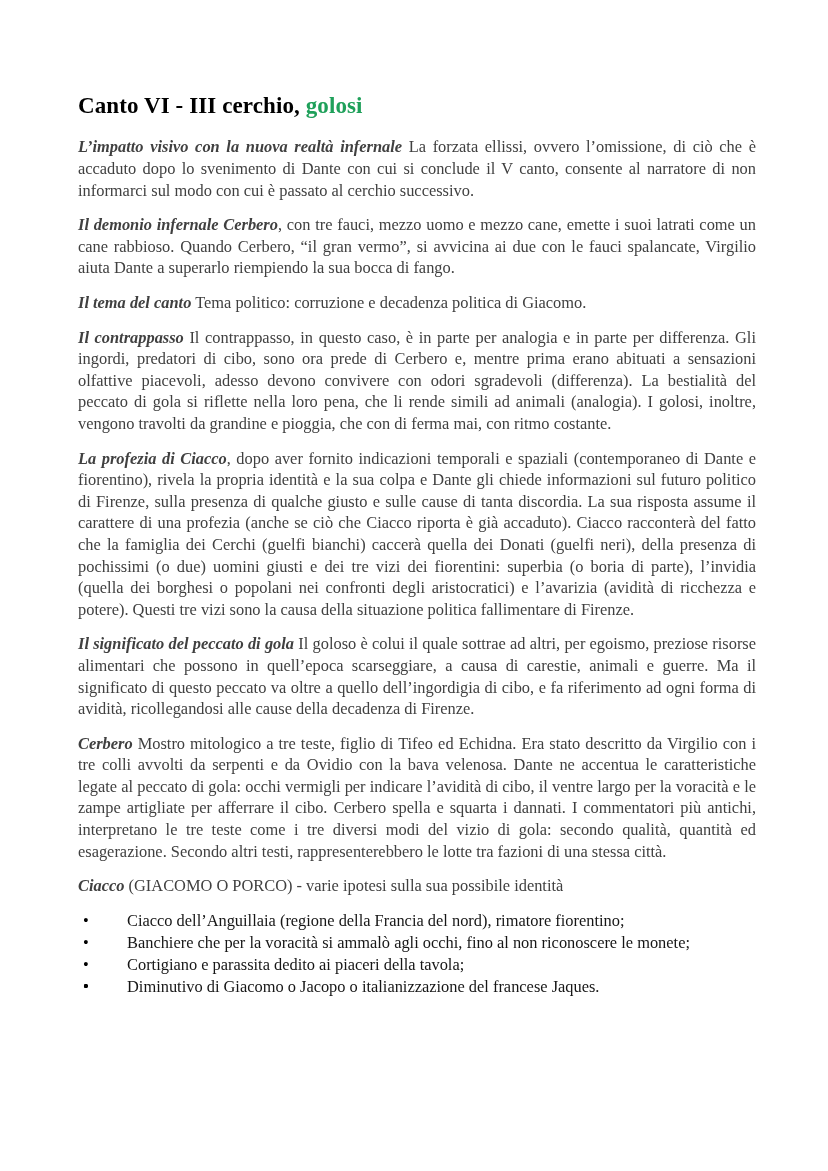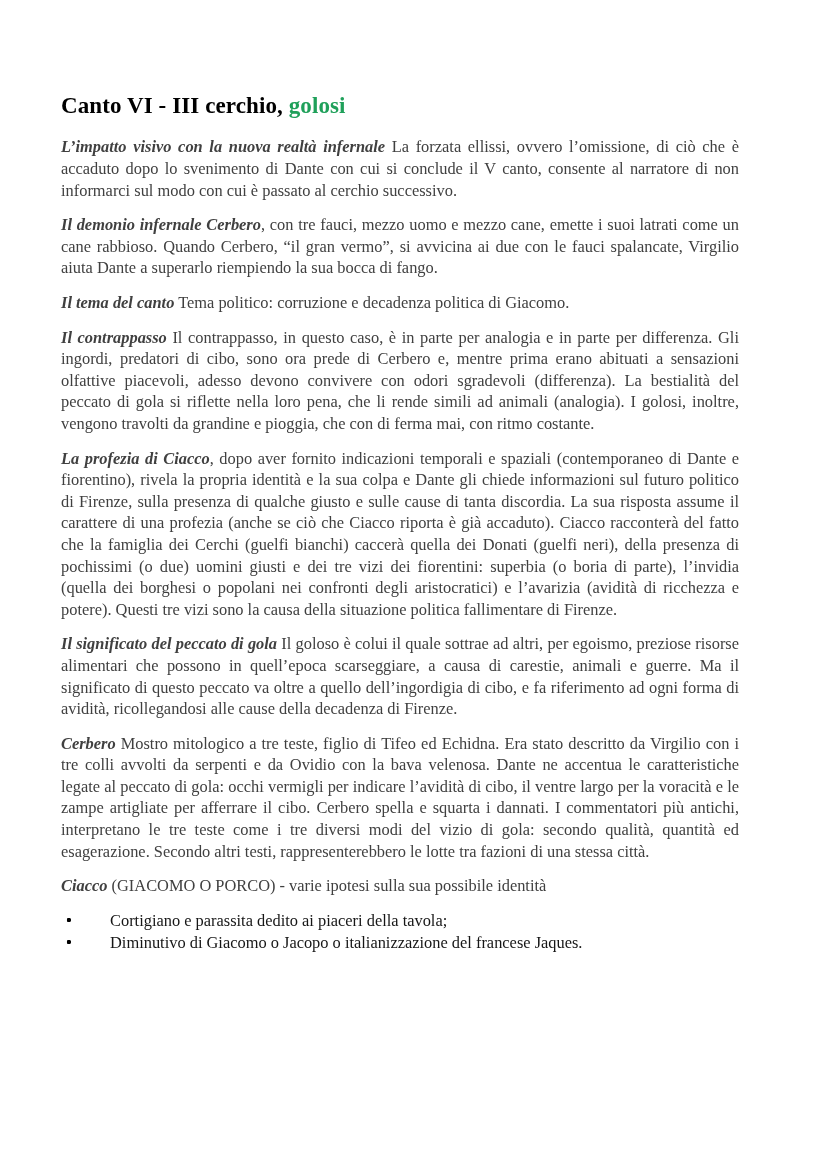--- a/index.html
+++ b/index.html
@@ -14,21 +14,21 @@
   .page {
     position: relative;
     width: 828px;
     height: 1171px;
     background: #ffffff;
     box-sizing: border-box;
     overflow: hidden;
   }
   .content {
     position: absolute;
-    left: 61px;
+    left: 78px;
     top: 93px;
     width: 678px;
   }
   h1.doc-title {
     font-family: "Liberation Serif", "DejaVu Serif", serif;
     font-size: 23px;
     font-weight: bold;
     margin: 0 0 17px 0;
     padding: 0;
     letter-spacing: 0.1px;
@@ -95,22 +95,22 @@
 
     <p class="para"><span class="lead">La profezia di Ciacco</span><span>, dopo aver fornito indicazioni temporali e spaziali (contemporaneo di Dante e fiorentino), rivela la propria identità e la sua colpa e Dante gli chiede informazioni sul futuro politico di Firenze, sulla presenza di qualche giusto e sulle cause di tanta discordia. La sua risposta assume il carattere di una profezia (anche se ciò che Ciacco riporta è già accaduto). Ciacco racconterà del fatto che la famiglia dei Cerchi (guelfi bianchi) caccerà quella dei Donati (guelfi neri), della presenza di pochissimi (o due) uomini giusti e dei tre vizi dei fiorentini: superbia (o boria di parte), l’invidia (quella dei borghesi o popolani nei confronti degli aristocratici) e l’avarizia (avidità di ricchezza e potere). Questi tre vizi sono la causa della situazione politica fallimentare di Firenze.</span></p>
 
     <p class="para"><span class="lead">Il significato del peccato di gola</span><span> Il goloso è colui il quale sottrae ad altri, per egoismo, preziose risorse alimentari che possono in quell’epoca scarseggiare, a causa di carestie, animali e guerre. Ma il significato di questo peccato va oltre a quello dell’ingordigia di cibo, e fa riferimento ad ogni forma di avidità, ricollegandosi alle cause della decadenza di Firenze.</span></p>
 
     <p class="para"><span class="lead">Cerbero</span><span> Mostro mitologico a tre teste, figlio di Tifeo ed Echidna. Era stato descritto da Virgilio con i tre colli avvolti da serpenti e da Ovidio con la bava velenosa. Dante ne accentua le caratteristiche legate al peccato di gola: occhi vermigli per indicare l’avidità di cibo, il ventre largo per la voracità e le zampe artigliate per afferrare il cibo. Cerbero spella e squarta i dannati. I commentatori più antichi, interpretano le tre teste come i tre diversi modi del vizio di gola: secondo qualità, quantità ed esagerazione. Secondo altri testi, rappresenterebbero le lotte tra fazioni di una stessa città.</span></p>
 
     <p class="para last-para"><span class="lead">Ciacco</span><span> (GIACOMO O PORCO) - varie ipotesi sulla sua possibile identità</span></p>
 
     <ul class="bullets">
-      <li><span class="dot">•</span></li>
-      <li><span class="dot">•</span></li>
+      <li><span class="dot">•</span><span>Ciacco dell’Anguillaia (regione della Francia del nord), rimatore fiorentino;</span></li>
+      <li><span class="dot">•</span><span>Banchiere che per la voracità si ammalò agli occhi, fino al non riconoscere le monete;</span></li>
       <li><span class="dot">•</span><span>Cortigiano e parassita dedito ai piaceri della tavola;</span></li>
       <li><span class="dot">•</span></li>
       <li><span class="dot">•</span></li>
       <li><span class="dot">•</span><span>Diminutivo di Giacomo o Jacopo o italianizzazione del francese Jaques.</span></li>
     </ul>
 
   </div>
 </div>
 
 </body></html>

